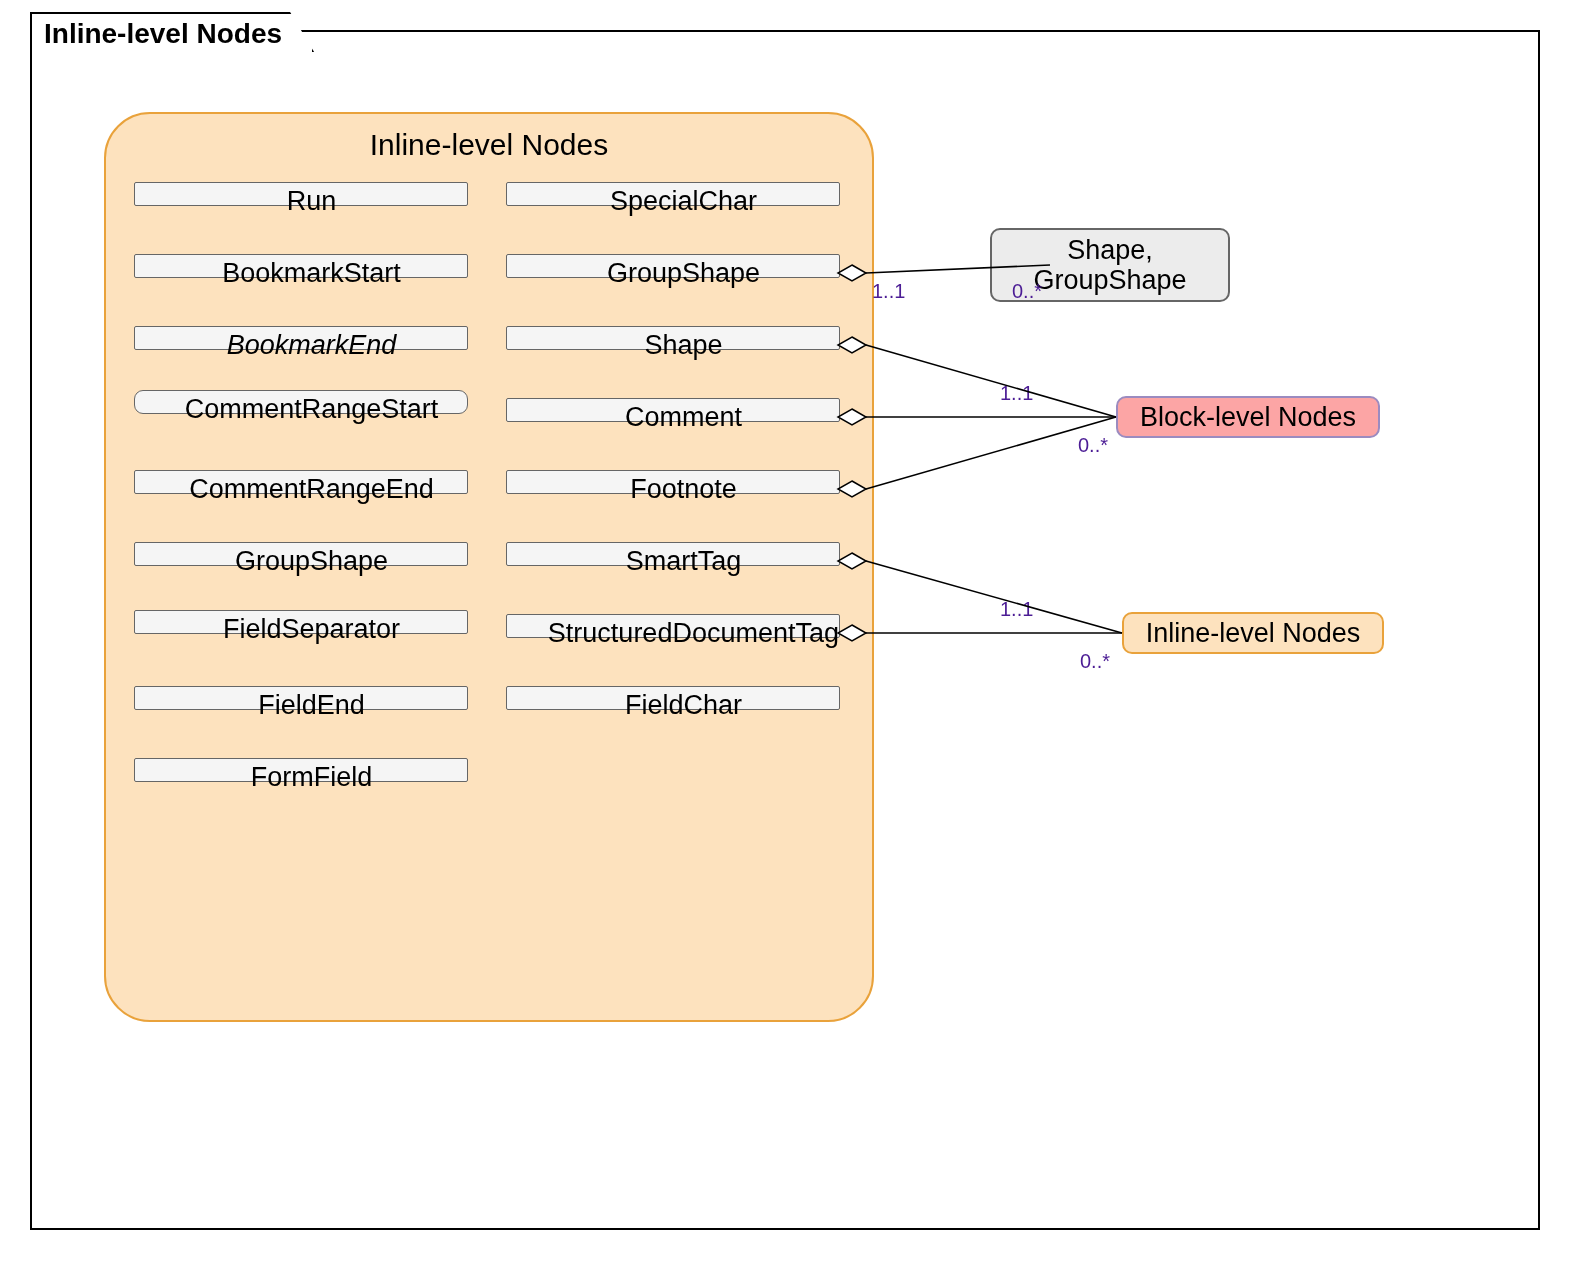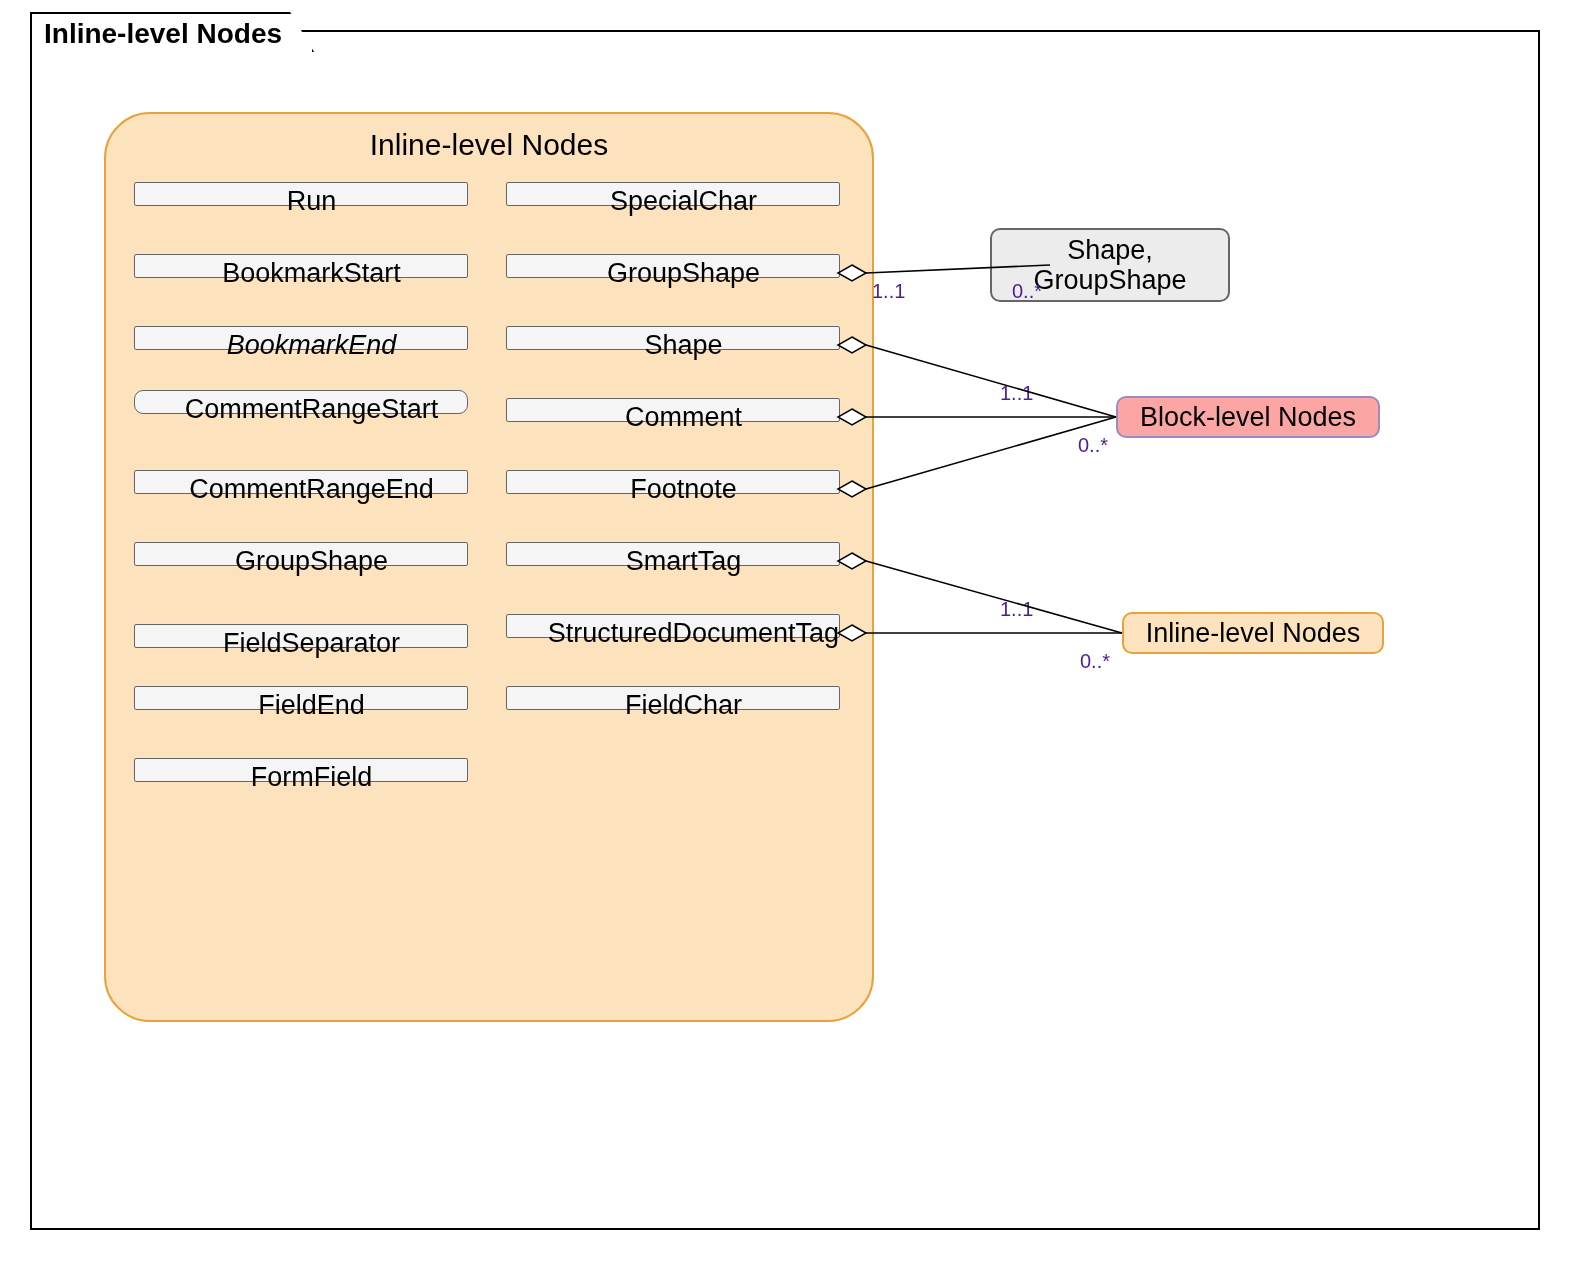--- a/index.html
+++ b/index.html
@@ -127,21 +127,21 @@
   <div class="big-container">
     <div class="big-container-title">Inline-level Nodes</div>
   </div>
 
   <div class="node-box" style="left:134px; top:182px;">Run</div>
   <div class="node-box" style="left:134px; top:254px;">BookmarkStart</div>
   <div class="node-box" style="left:134px; top:326px;font-style:italic;">BookmarkEnd</div>
   <div class="node-box" style="left:134px; top:390px;border-radius:9px;">CommentRangeStart</div>
   <div class="node-box" style="left:134px; top:470px;">CommentRangeEnd</div>
   <div class="node-box" style="left:134px; top:542px;">GroupShape</div>
-  <div class="node-box" style="left:134px; top:624px;">FieldSeparator</div>
+  <div class="node-box" style="left:134px; top:610px;">FieldSeparator</div>
   <div class="node-box" style="left:134px; top:686px;">FieldEnd</div>
   <div class="node-box" style="left:134px; top:758px;">FormField</div>
 
   <div class="node-box" style="left:506px; top:182px;">SpecialChar</div>
   <div class="node-box" style="left:506px; top:254px;">GroupShape</div>
   <div class="node-box" style="left:506px; top:326px;">Shape</div>
   <div class="node-box" style="left:506px; top:398px;">Comment</div>
   <div class="node-box" style="left:506px; top:470px;">Footnote</div>
   <div class="node-box" style="left:506px; top:542px;">SmartTag</div>
   <div class="node-box" style="left:506px; top:614px;text-align:right;">StructuredDocumentTag</div>

